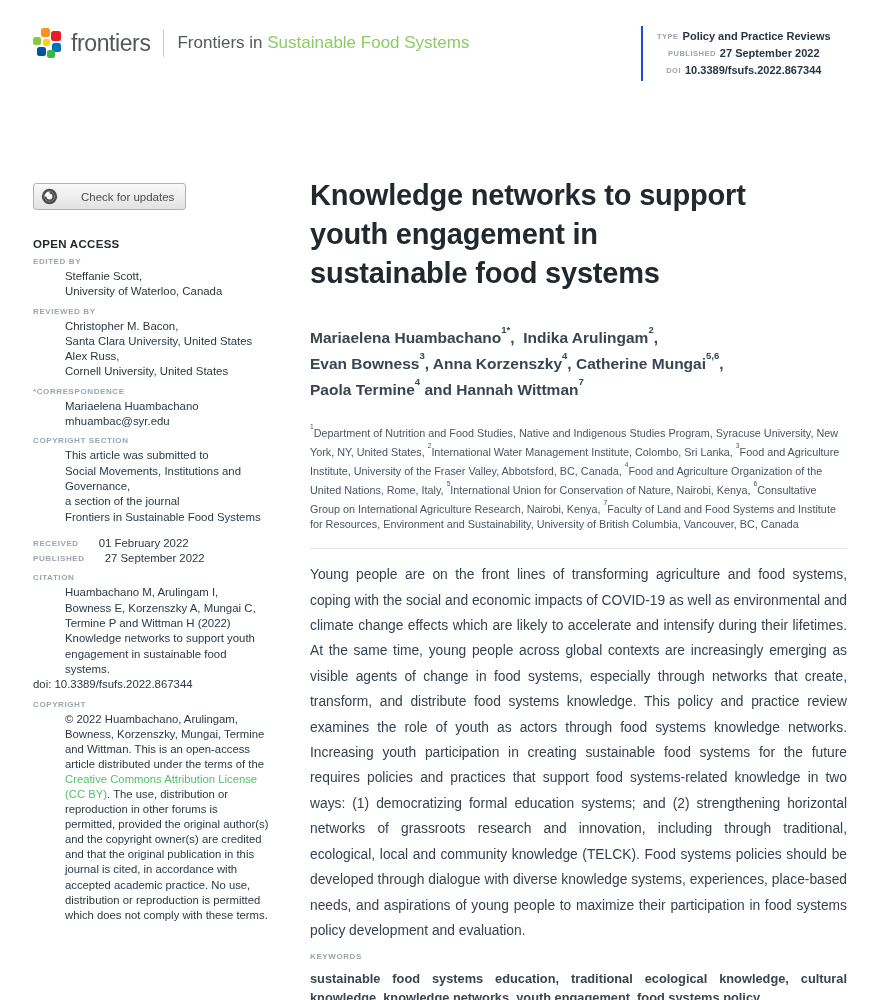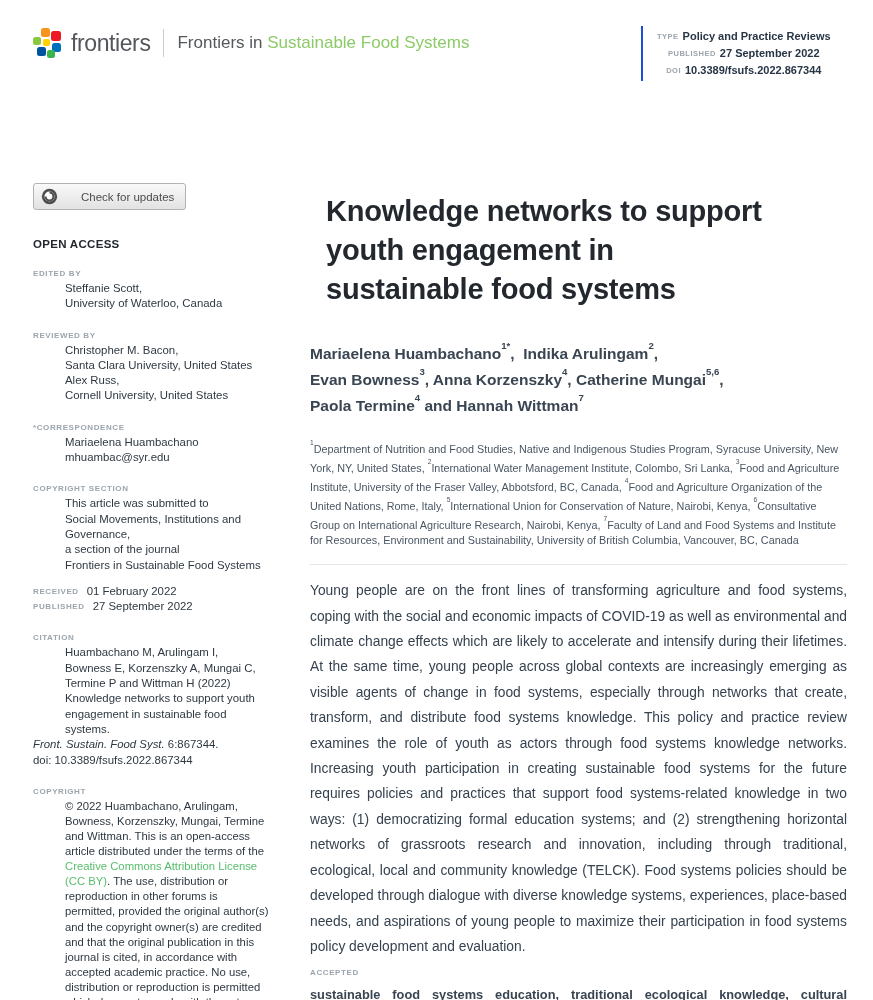--- a/index.html
+++ b/index.html
@@ -33,25 +33,25 @@
   .meta-value{font-size:11px;font-weight:bold;color:#273545;}
   
   .sidebar{position:absolute;left:33px;top:183px;width:236px;}
   .check-btn{
     display:inline-flex;align-items:center;gap:23px;padding:4px 11px 4px 7px;
     background:linear-gradient(#f9f9f9,#e2e2e2);border:1px solid #b3b3b3;border-radius:3px;
     font-size:11.5px;color:#4d4d4d;cursor:pointer;
   }
   .crossmark{width:17px;height:17px;display:block;}
   .open-access{margin-top:28px;font-size:11.5px;font-weight:bold;color:var(--title-dark);letter-spacing:.3px;}
-  .side-label{margin-top:19px;font-size:8px;font-weight:bold;color:var(--label-gray);letter-spacing:.6px;line-height:10px;}
+  .side-label{margin-top:7px;font-size:8px;font-weight:bold;color:var(--label-gray);letter-spacing:.6px;line-height:10px;}
   .side-text{margin-top:2px;font-size:11.4px;line-height:15.3px;color:var(--side-text);white-space:pre-line;margin-left:32px;}
   .side-inline{white-space:normal;}
   .side-row{font-size:11.4px;line-height:15.3px;}
-  .inline-label{font-size:8px;font-weight:bold;color:var(--label-gray);letter-spacing:.6px;margin-right:8px;vertical-align:1px;}
+  .inline-label{font-size:8px;font-weight:bold;color:var(--label-gray);letter-spacing:.6px;margin-right:20px;vertical-align:1px;}
   .email-link{color:var(--side-text);text-decoration:none;cursor:pointer;}
   .green-link{color:var(--link-green);cursor:pointer;}
   .it{font-style:italic;}
   .copyright-text{font-size:11.3px;line-height:15.1px;}
   
   .main{position:absolute;left:310px;top:176px;width:537px;}
   .title{
     font-size:29px;line-height:39px;font-weight:600;color:var(--title-dark);
     letter-spacing:-0.2px;white-space:pre-line;
   }
@@ -140,50 +140,47 @@
       </div>
     </div>
 
     <div class="side-label">CITATION</div>
     <div class="side-text">Huambachano M, Arulingam I,
 Bowness E, Korzenszky A, Mungai C,
 Termine P and Wittman H (2022)
 Knowledge networks to support youth
 engagement in sustainable food
 systems.</div>
-    <div class="side-row">
-      <span class="it">Front. Sustain. Food Syst.</span><span> 6:867344.</span>
-    </div>
     <div class="side-row">doi: 10.3389/fsufs.2022.867344</div>
 
     <div class="side-label">COPYRIGHT</div>
     <div class="side-text side-inline copyright-text">
       <span>© 2022 Huambachano, Arulingam, Bowness, Korzenszky, Mungai, Termine and Wittman. This is an open-access article distributed under the terms of the </span><a class="green-link">Creative Commons Attribution License (CC BY)</a><span>. The use, distribution or reproduction in other forums is permitted, provided the original author(s) and the copyright owner(s) are credited and that the original publication in this journal is cited, in accordance with accepted academic practice. No use, distribution or reproduction is permitted which does not comply with these terms.</span>
     </div>
 
   </div>
 
   <div class="main">
 
-    <h1 class="title" style="margin:16px;">Knowledge networks to support
+    <h1 class="title" style="margin:0;">Knowledge networks to support
 youth engagement in
 sustainable food systems</h1>
 
     <div class="authors">
       <div><span>Mariaelena Huambachano</span><sup>1*</sup><span>,&nbsp; </span><span>Indika Arulingam</span><sup>2</sup><span>,</span></div>
       <div><span>Evan Bowness</span><sup>3</sup><span>, </span><span>Anna Korzenszky</span><sup>4</sup><span>, </span><span>Catherine Mungai</span><sup>5,6</sup><span>,</span></div>
       <div><span>Paola Termine</span><sup>4</sup><span> and </span><span>Hannah Wittman</span><sup>7</sup></div>
     </div>
 
     <div class="affiliations">
       <sup>1</sup><span>Department of Nutrition and Food Studies, Native and Indigenous Studies Program, Syracuse University, New York, NY, United States, </span><sup>2</sup><span>International Water Management Institute, Colombo, Sri Lanka, </span><sup>3</sup><span>Food and Agriculture Institute, University of the Fraser Valley, Abbotsford, BC, Canada, </span><sup>4</sup><span>Food and Agriculture Organization of the United Nations, Rome, Italy, </span><sup>5</sup><span>International Union for Conservation of Nature, Nairobi, Kenya, </span><sup>6</sup><span>Consultative Group on International Agriculture Research, Nairobi, Kenya, </span><sup>7</sup><span>Faculty of Land and Food Systems and Institute for Resources, Environment and Sustainability, University of British Columbia, Vancouver, BC, Canada</span>
     </div>
 
     <div class="divider"></div>
 
     <p class="abstract" style="margin-bottom:0;">Young people are on the front lines of transforming agriculture and food systems, coping with the social and economic impacts of COVID-19 as well as environmental and climate change effects which are likely to accelerate and intensify during their lifetimes. At the same time, young people across global contexts are increasingly emerging as visible agents of change in food systems, especially through networks that create, transform, and distribute food systems knowledge. This policy and practice review examines the role of youth as actors through food systems knowledge networks. Increasing youth participation in creating sustainable food systems for the future requires policies and practices that support food systems-related knowledge in two ways: (1) democratizing formal education systems; and (2) strengthening horizontal networks of grassroots research and innovation, including through traditional, ecological, local and community knowledge (TELCK). Food systems policies should be developed through dialogue with diverse knowledge systems, experiences, place-based needs, and aspirations of young people to maximize their participation in food systems policy development and evaluation.</p>
 
-    <div class="kw-label">ACCEPTED</div>
+    <div class="kw-label">KEYWORDS</div>
     <div class="kw-text">sustainable food systems education, traditional ecological knowledge, cultural knowledge, knowledge networks, youth engagement, food systems policy</div>
 
   </div>
 
 </div>
 
 </body></html>

